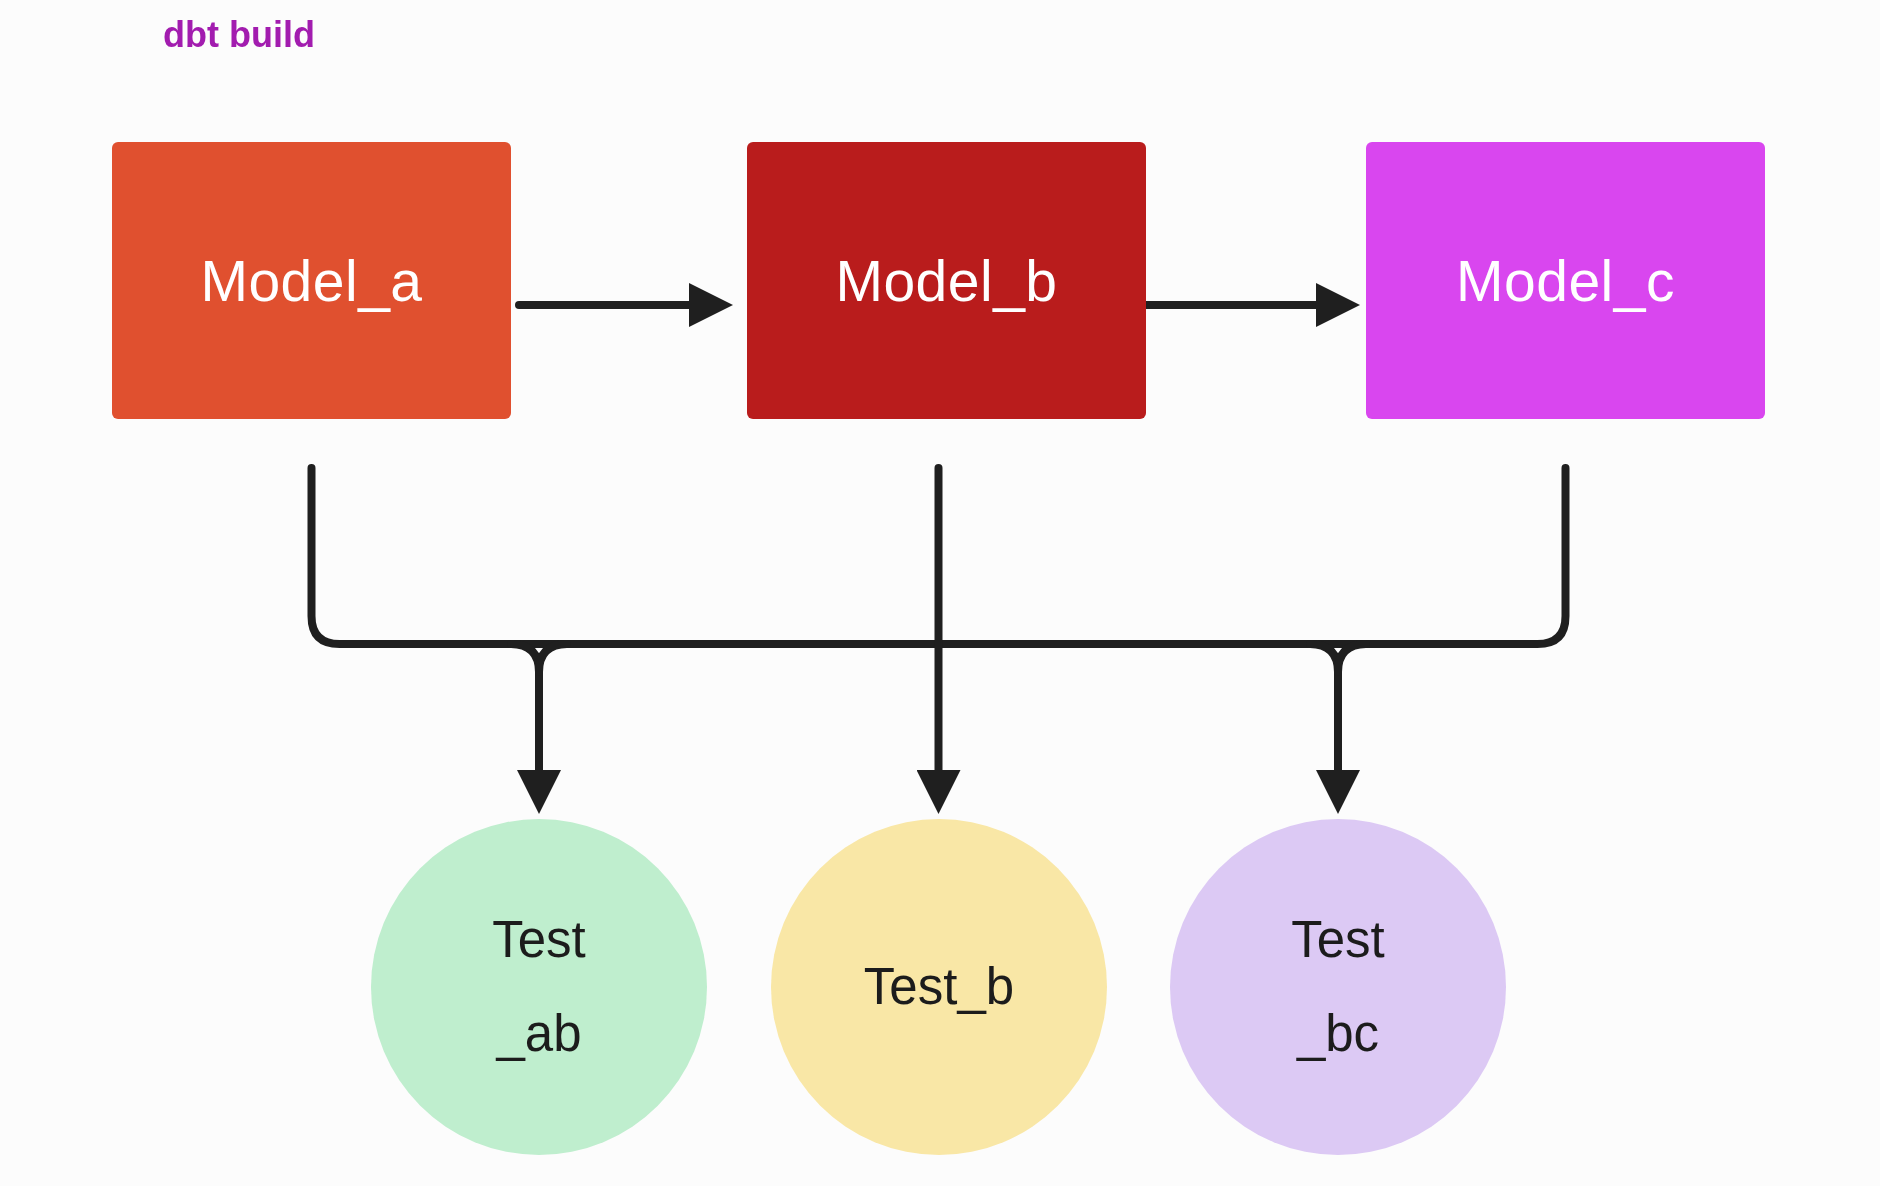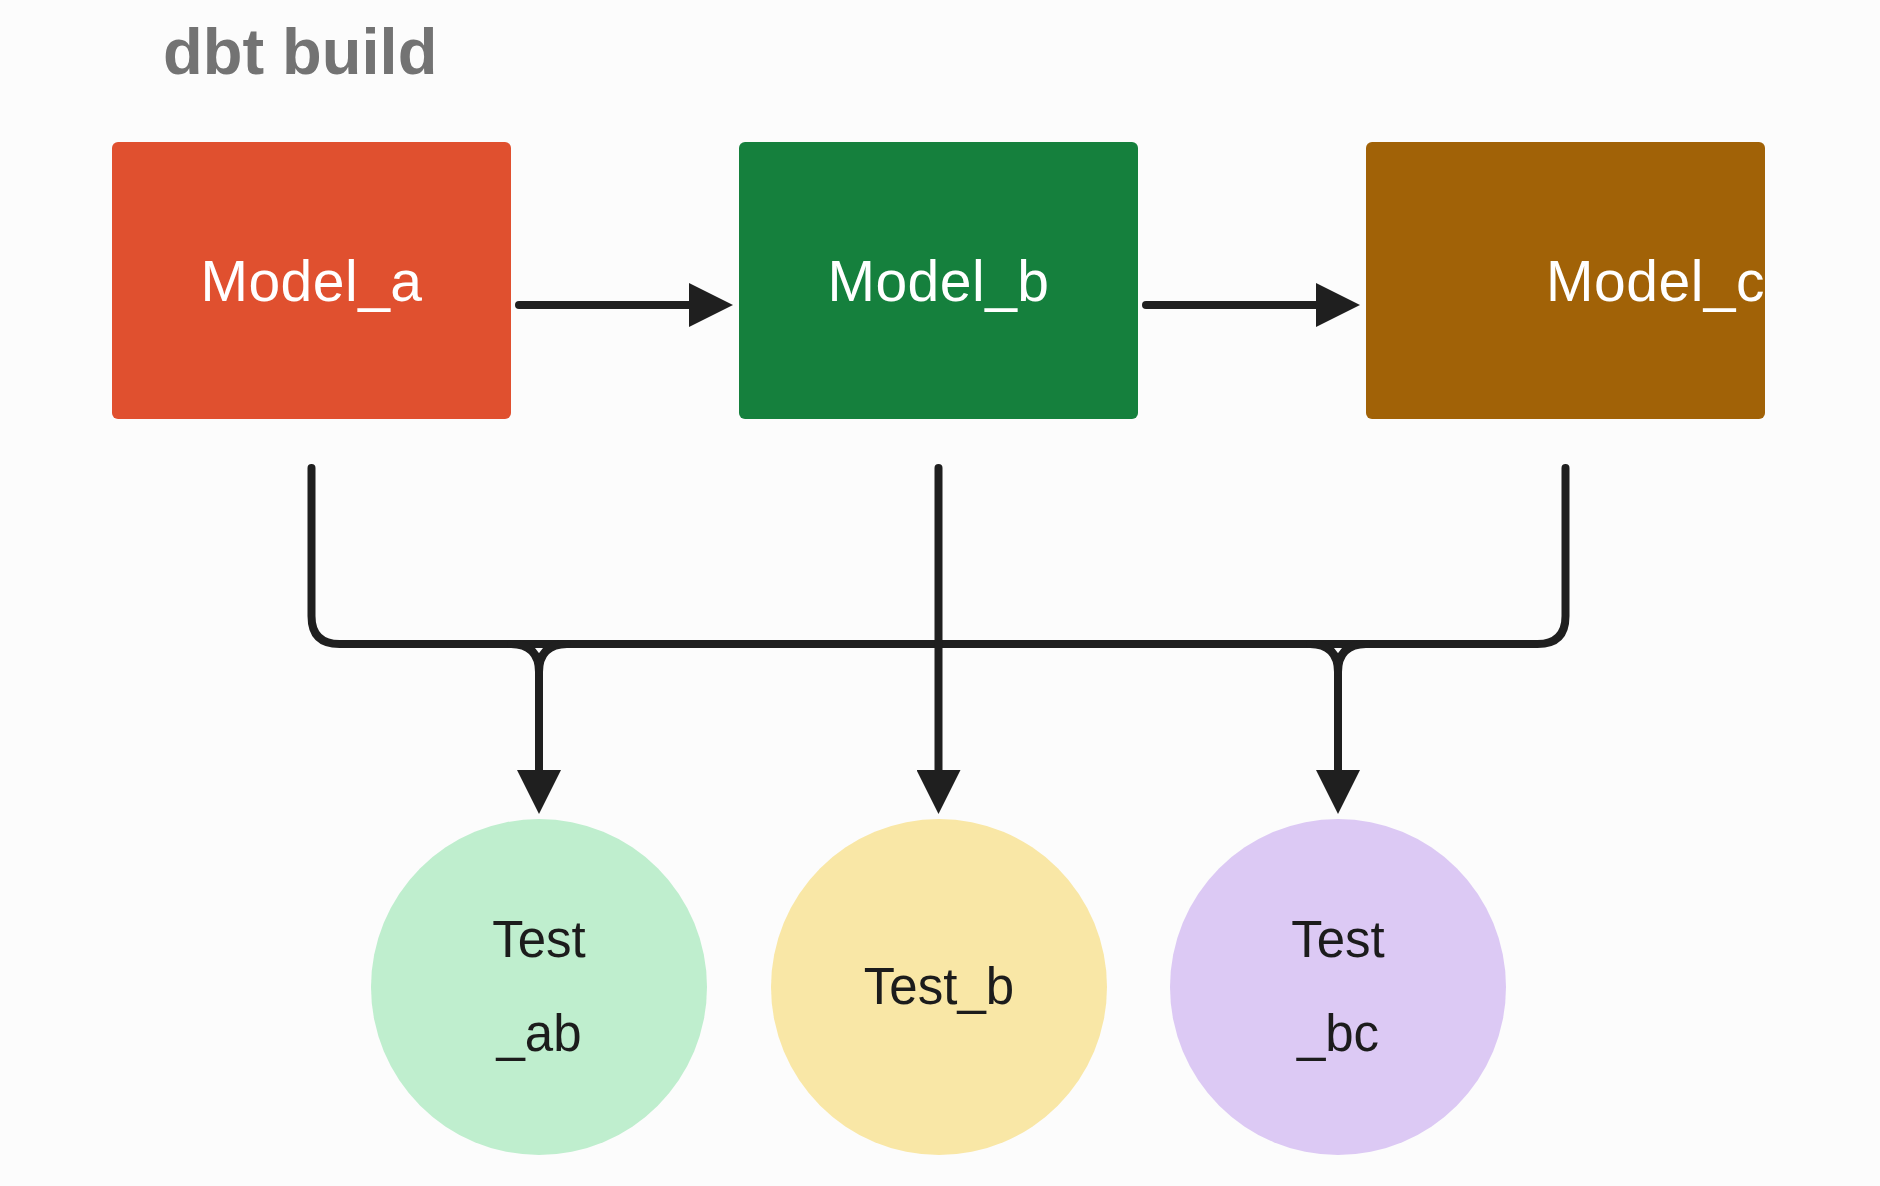--- a/index.html
+++ b/index.html
@@ -9,23 +9,23 @@
     width: 1880px;
     height: 1186px;
     background: #FCFCFC;
     font-family: "Liberation Sans", sans-serif;
     overflow: hidden;
   }
   .title {
     position: absolute;
     left: 163px;
     top: 14px;
-    font-size: 65px;
+    font-size: 36px;
     font-weight: 600;
-    color: #737373;
+    color: #a21caf;
   }
   .edges {
     position: absolute;
     left: 0; top: 0;
     width: 1880px;
     height: 1186px;
   }
   .edges path {
     fill: none;
     stroke: #1F1F1F;
@@ -96,25 +96,25 @@
     <path d="M 567 644 Q 539 644 539 672"></path>
 
     <path d="M 1310 644 Q 1338 644 1338 672 V 803" marker-end="url(#arrow)"></path>
     <path d="M 1366 644 Q 1338 644 1338 672"></path>
   </svg>
 
   <div class="node-model model-a" style="background-color: rgb(224, 80, 47);">
     <span>Model_a</span>
   </div>
 
-  <div class="node-model model-b" style="background-color: #15803d;">
+  <div class="node-model model-b" style="background-color: #b91c1c; margin-left: 8px;">
     <span>Model_b</span>
   </div>
 
-  <div class="node-model model-c" style="background-color: #a16207; justify-content: flex-end;">
+  <div class="node-model model-c" style="background-color: #d946ef;">
     <span>Model_c</span>
   </div>
 
   <div class="node-test test-ab" style="background-color: rgb(191, 238, 206);">
     <span>Test</span>
     <span>_ab</span>
   </div>
 
   <div class="node-test test-b" style="background-color: rgb(249, 231, 166);">
     <span>Test_b</span>

